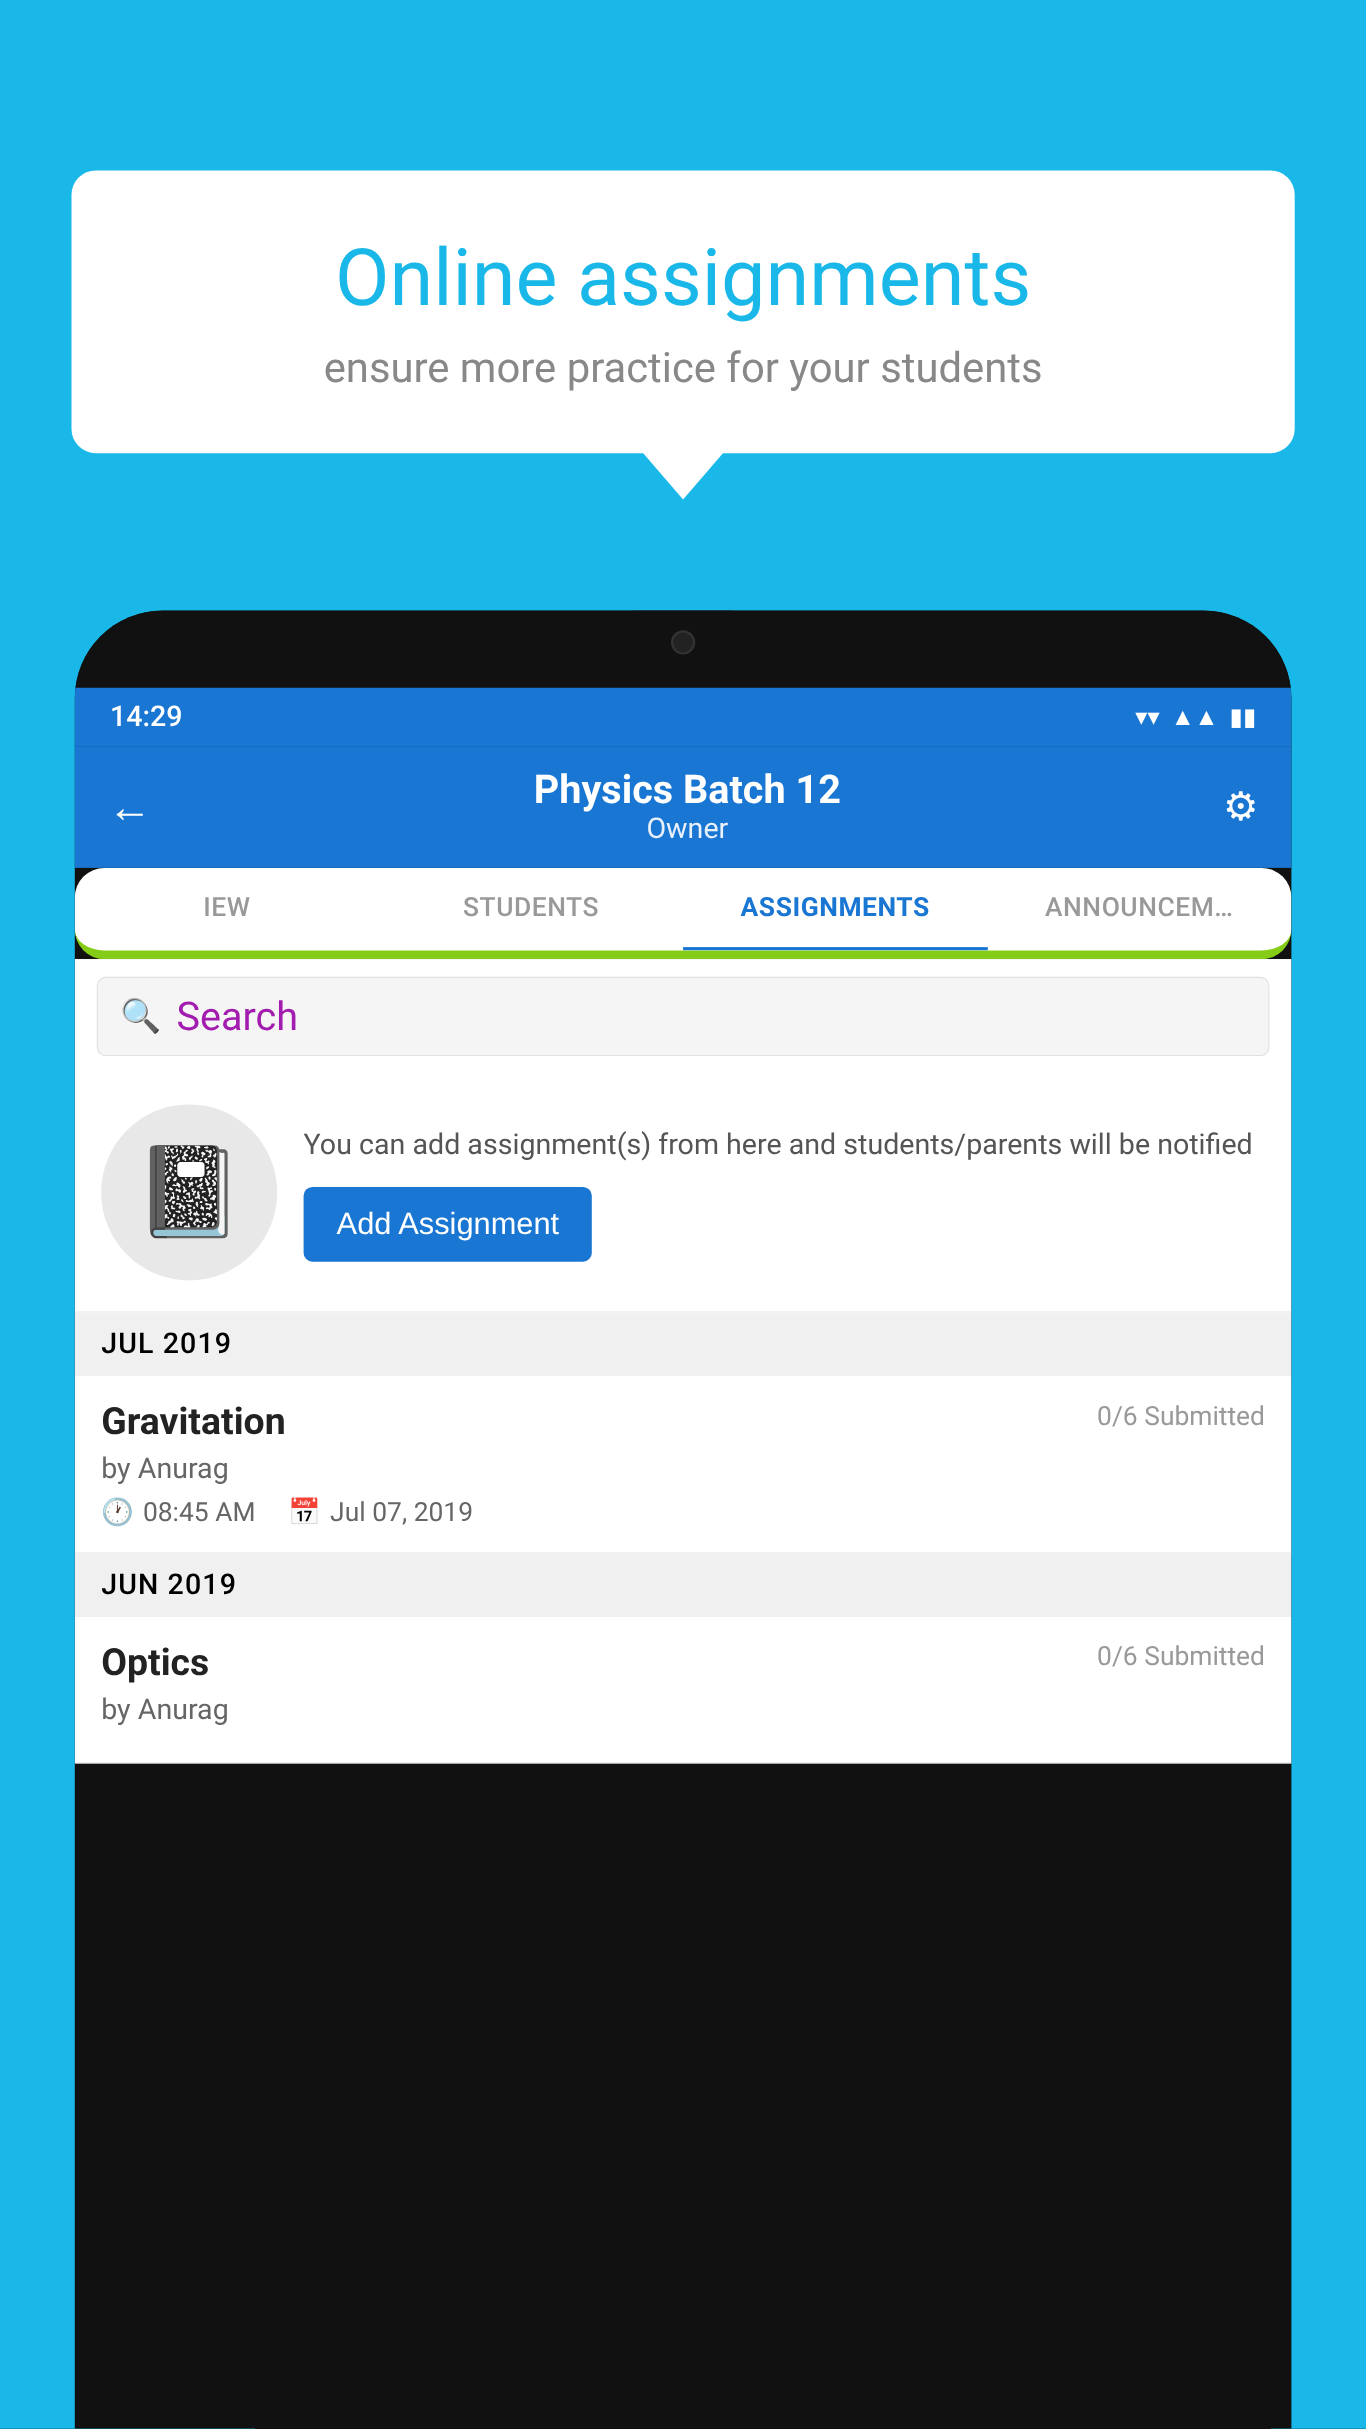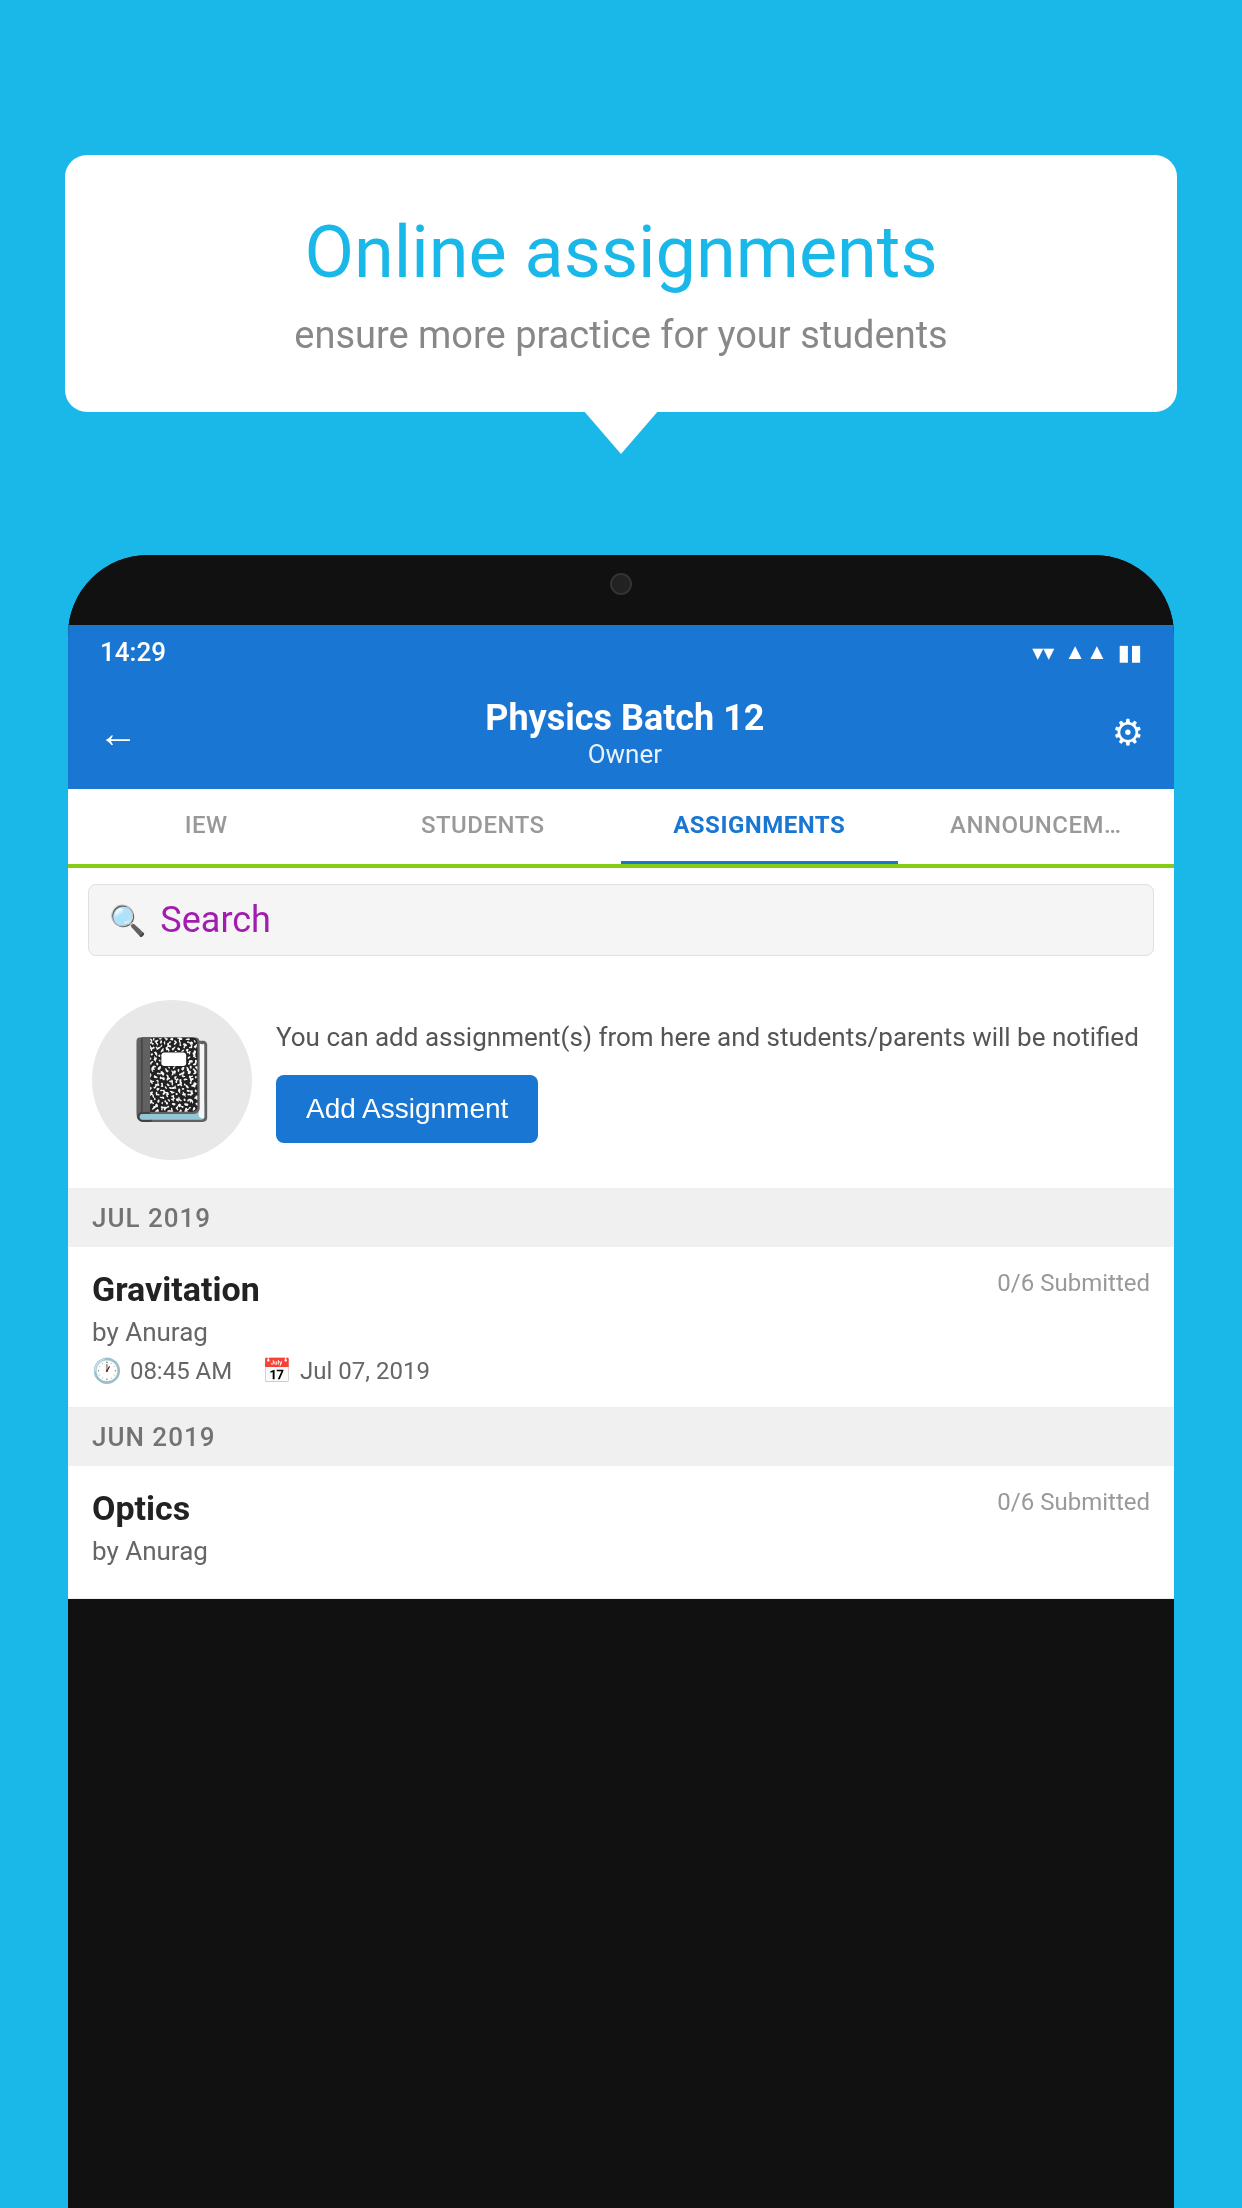--- a/index.html
+++ b/index.html
@@ -157,22 +157,23 @@
     .header-settings {
       color: white;
       font-size: 36px;
       cursor: pointer;
     }
 
     
     .tabs-container {
       background: white;
       display: flex;
-      border-bottom: 4px solid #84cc16;
+      border-bottom: 8px solid #84cc16;
       overflow: hidden;
+      border-radius: 27px;
     }
 
     .tab {
       flex: 1;
       padding: 22px 10px;
       text-align: center;
       font-size: 24px;
       font-weight: 500;
       color: #999;
       letter-spacing: 0.5px;
@@ -265,21 +266,21 @@
       font-weight: 500;
       cursor: pointer;
       width: auto;
       display: inline-block;
     }
 
     
     .month-header {
       background: #f0f0f0;
       padding: 14px 24px;
-      color: #737373;
+      color: #000000;
       font-size: 26px;
       font-weight: 500;
       letter-spacing: 1px;
     }
 
     
     .assignment-item {
       background: white;
       padding: 22px 24px;
       border-bottom: 1px solid #eee;

